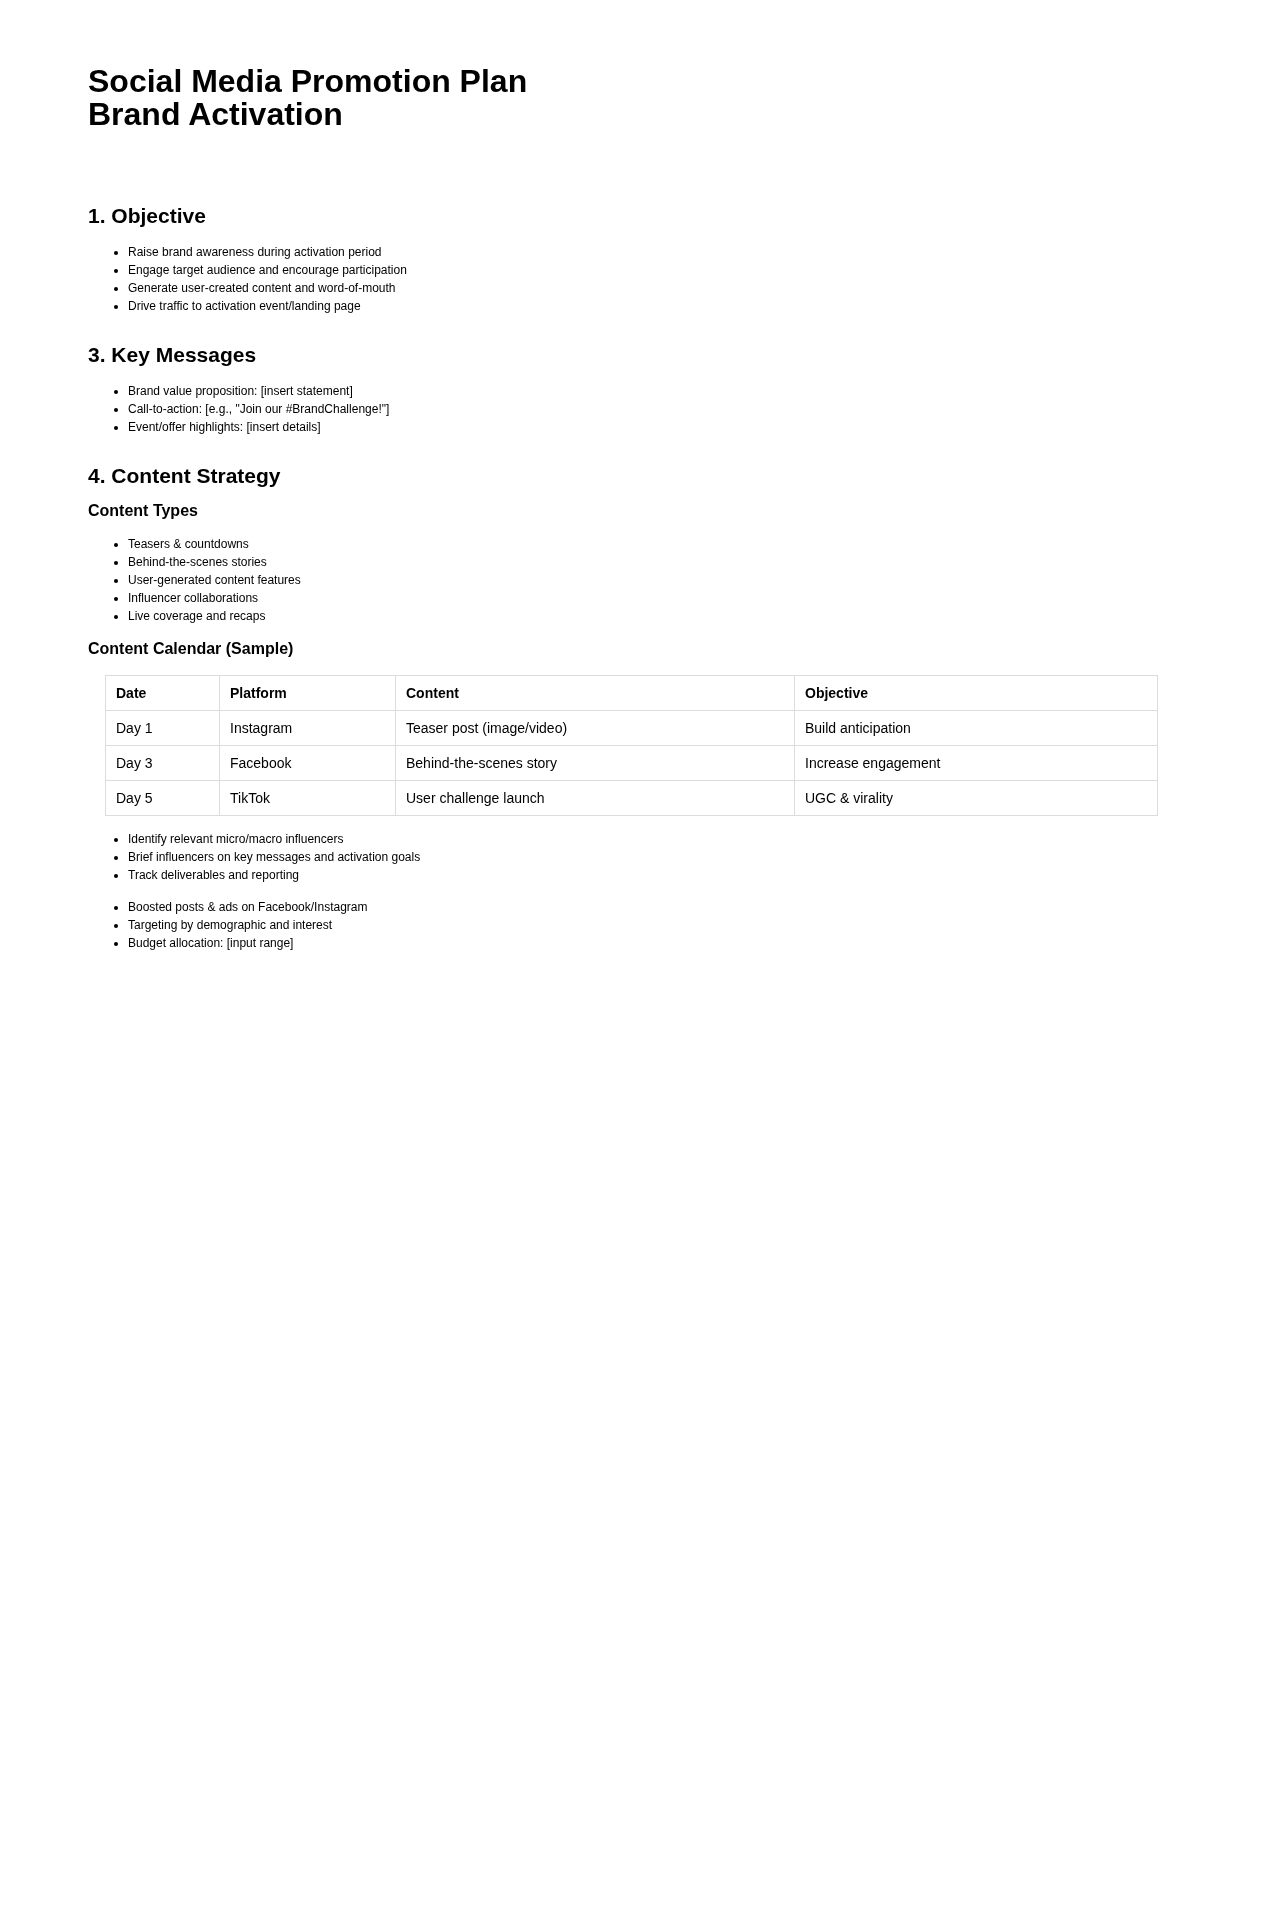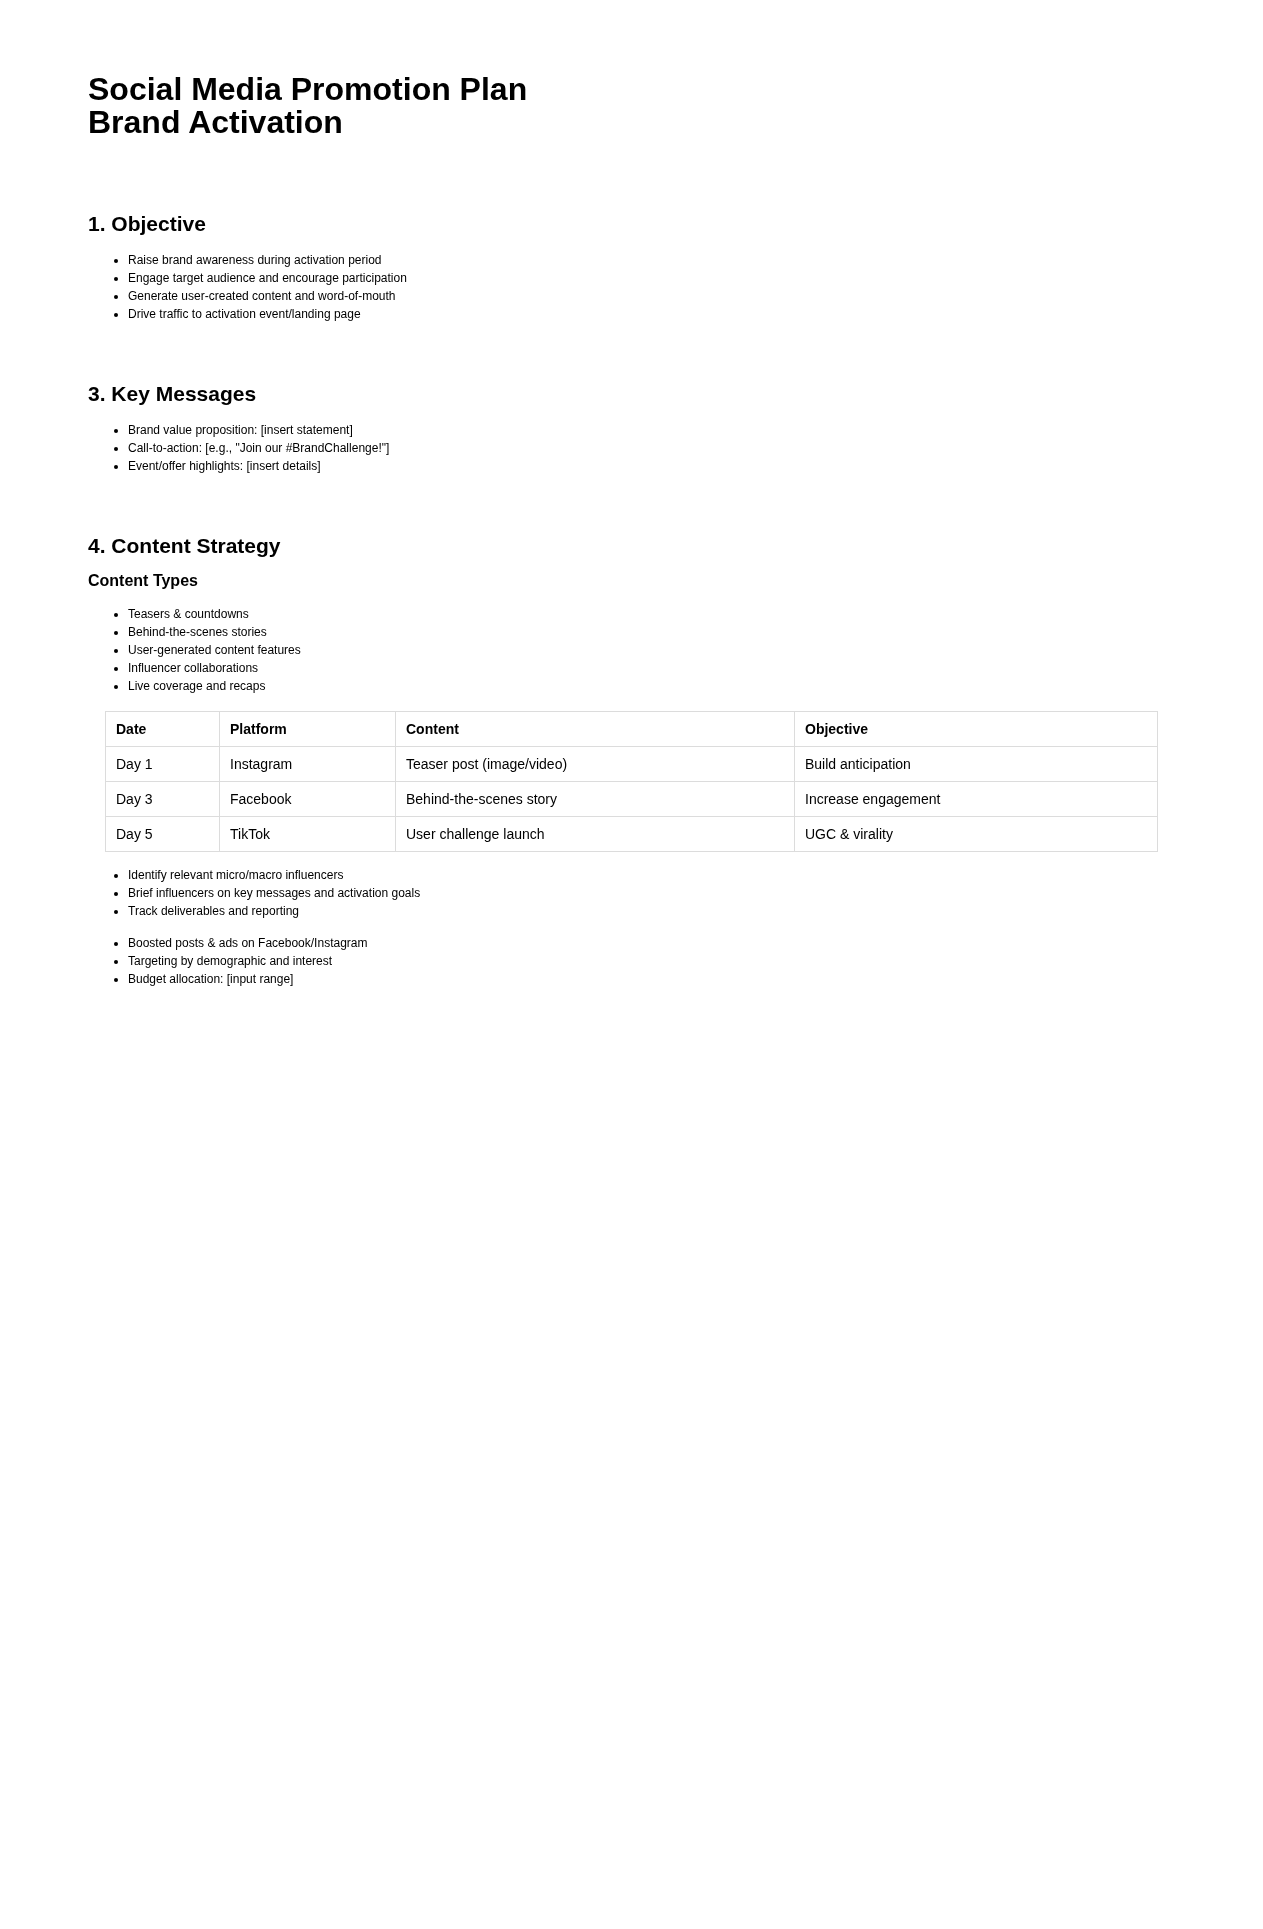--- a/index.html
+++ b/index.html
@@ -8,38 +8,38 @@
     width: 1263px;
     height: 1929px;
     background: #ffffff;
     font-family: "Liberation Sans", sans-serif;
     color: #000000;
     overflow: hidden;
   }
   .content {
     position: absolute;
     left: 88px;
-    top: 8px;
+    top: 0;
     width: 1087px;
     height: 1312px;
     overflow: hidden;
     box-sizing: border-box;
     padding-top: 65px;
   }
   h1.doc-title {
     font-size: 32px;
     line-height: 33px;
     font-weight: bold;
     margin: 0 0 72px 0;
   }
   h2.sec-heading {
     font-size: 21px;
     line-height: 26px;
     font-weight: bold;
-    margin: 58px 0 12px 0;
+    margin: 27px 0 12px 0;
   }
   h3.sub-heading {
     font-size: 16px;
     line-height: 20px;
     font-weight: bold;
     margin: 12px 0 10px 0;
   }
   ul.bullets {
     margin: 14px 0;
     padding-left: 40px;
@@ -93,20 +93,21 @@
         <section>
           <h2 class="sec-heading">4. Content Strategy</h2>
           <h3 class="sub-heading">Content Types</h3>
           <ul class="bullets">
             <li>Teasers &amp; countdowns</li>
             <li>Behind-the-scenes stories</li>
             <li>User-generated content features</li>
             <li>Influencer collaborations</li>
             <li>Live coverage and recaps</li>
           </ul>
+          <h3 class="sub-heading">Content Calendar (Sample)</h3>
           <table class="calendar">
             <colgroup>
               <col style="width: 114px;">
               <col style="width: 176px;">
               <col style="width: 399px;">
               <col style="width: 363px;">
             </colgroup>
             <thead>
               <tr>
                 <th>Date</th>

